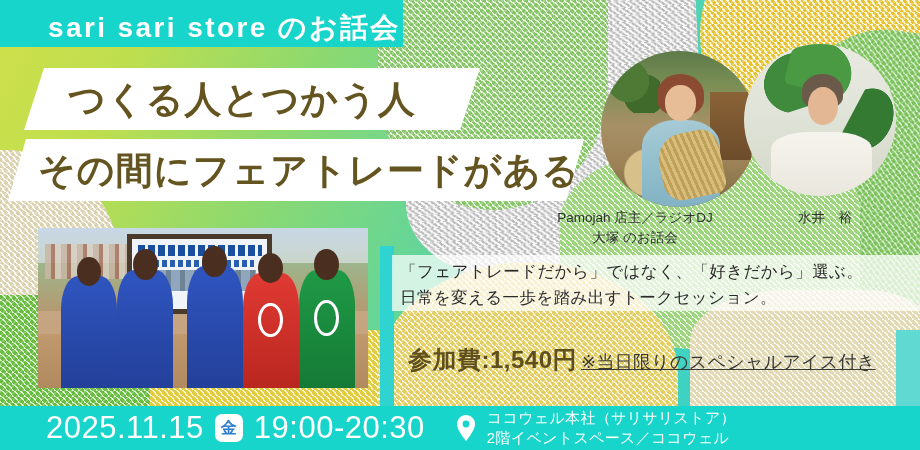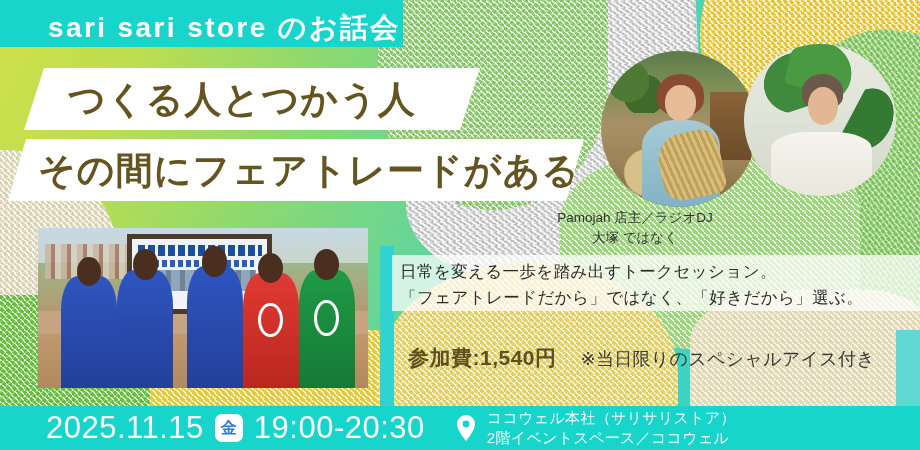--- a/index.html
+++ b/index.html
@@ -274,24 +274,24 @@
     font-size:16.5px;color:#2a2a2a;line-height:1.6;
     letter-spacing:.4px;z-index:8;white-space:nowrap;
   }
 
   
   .fee-row{
     position:absolute;left:408px;top:344px;z-index:8;
     display:flex;align-items:baseline;white-space:nowrap;
   }
   .fee-main{
-    font-size:21px;font-weight:700;color:#5e4f1d;letter-spacing:.5px;
+    font-size:24px;font-weight:700;color:#5e4f1d;letter-spacing:.5px;
   }
   .fee-note{
-    font-size:18px;color:#3a3a35;margin-left:24px;letter-spacing:.3px;
+    font-size:18px;color:#3a3a35;margin-left:4px;letter-spacing:.3px;text-decoration:underline;
   }
 
   
   .group-photo{
     position:absolute;left:38px;top:228px;width:330px;height:160px;
     overflow:hidden;z-index:7;
     background:linear-gradient(180deg,#bcd2e2 0%, #b3c9a9 26%, #c6a583 52%, #c9a178 100%);
   }
   .gp-sky{position:absolute;left:0;top:0;width:100%;height:34%;
     background:linear-gradient(180deg,#c7d8e6,#cbd3bb);}
@@ -400,30 +400,31 @@
       <div class="leaf3"></div>
       <div class="shirt"></div>
       <div class="hair"></div>
       <div class="face"></div>
     </div>
   </div>
 
   <div class="speakers">
     <div class="speaker">
       <div>Pamojah 店主／ラジオDJ</div>
-      <div class="nm">大塚 ではなく</div>
+      <div class="nm">大塚 のお話会</div>
     </div>
     <div class="speaker">
+      <div class="nm">水井　裕</div>
     </div>
   </div>
 
   <div class="desc-panel"></div>
   <div class="desc-text">
+    <div>「フェアトレードだから」ではなく、「好きだから」選ぶ。</div>
     <div>日常を変える一歩を踏み出すトークセッション。</div>
-    <div>「フェアトレードだから」ではなく、「好きだから」選ぶ。</div>
   </div>
 
   <div class="fee-row">
     <span class="fee-main">参加費:1,540円</span>
     <span class="fee-note">※当日限りのスペシャルアイス付き</span>
   </div>
 
   <div class="group-photo">
     <div class="gp-sky"></div>
     <div class="gp-hill"></div>

